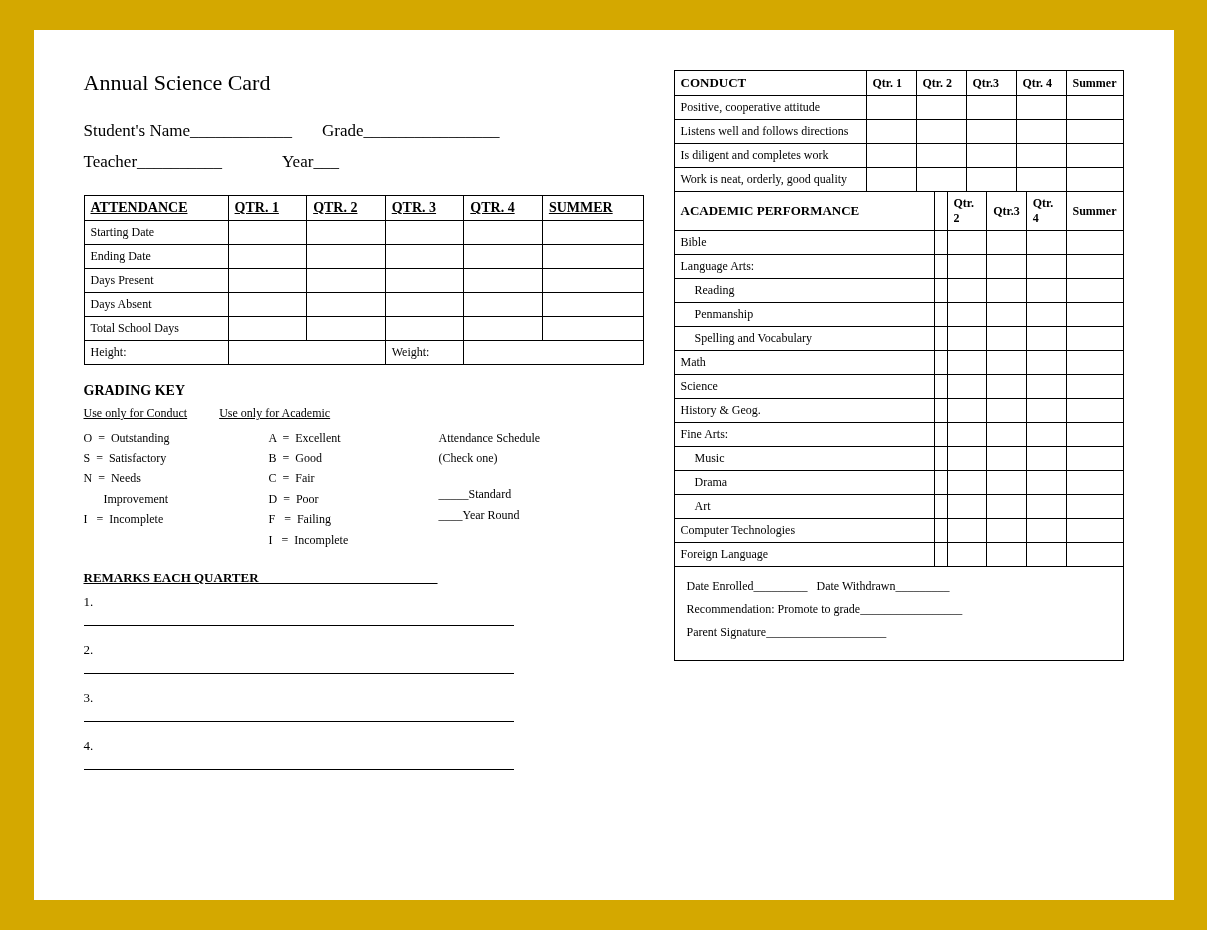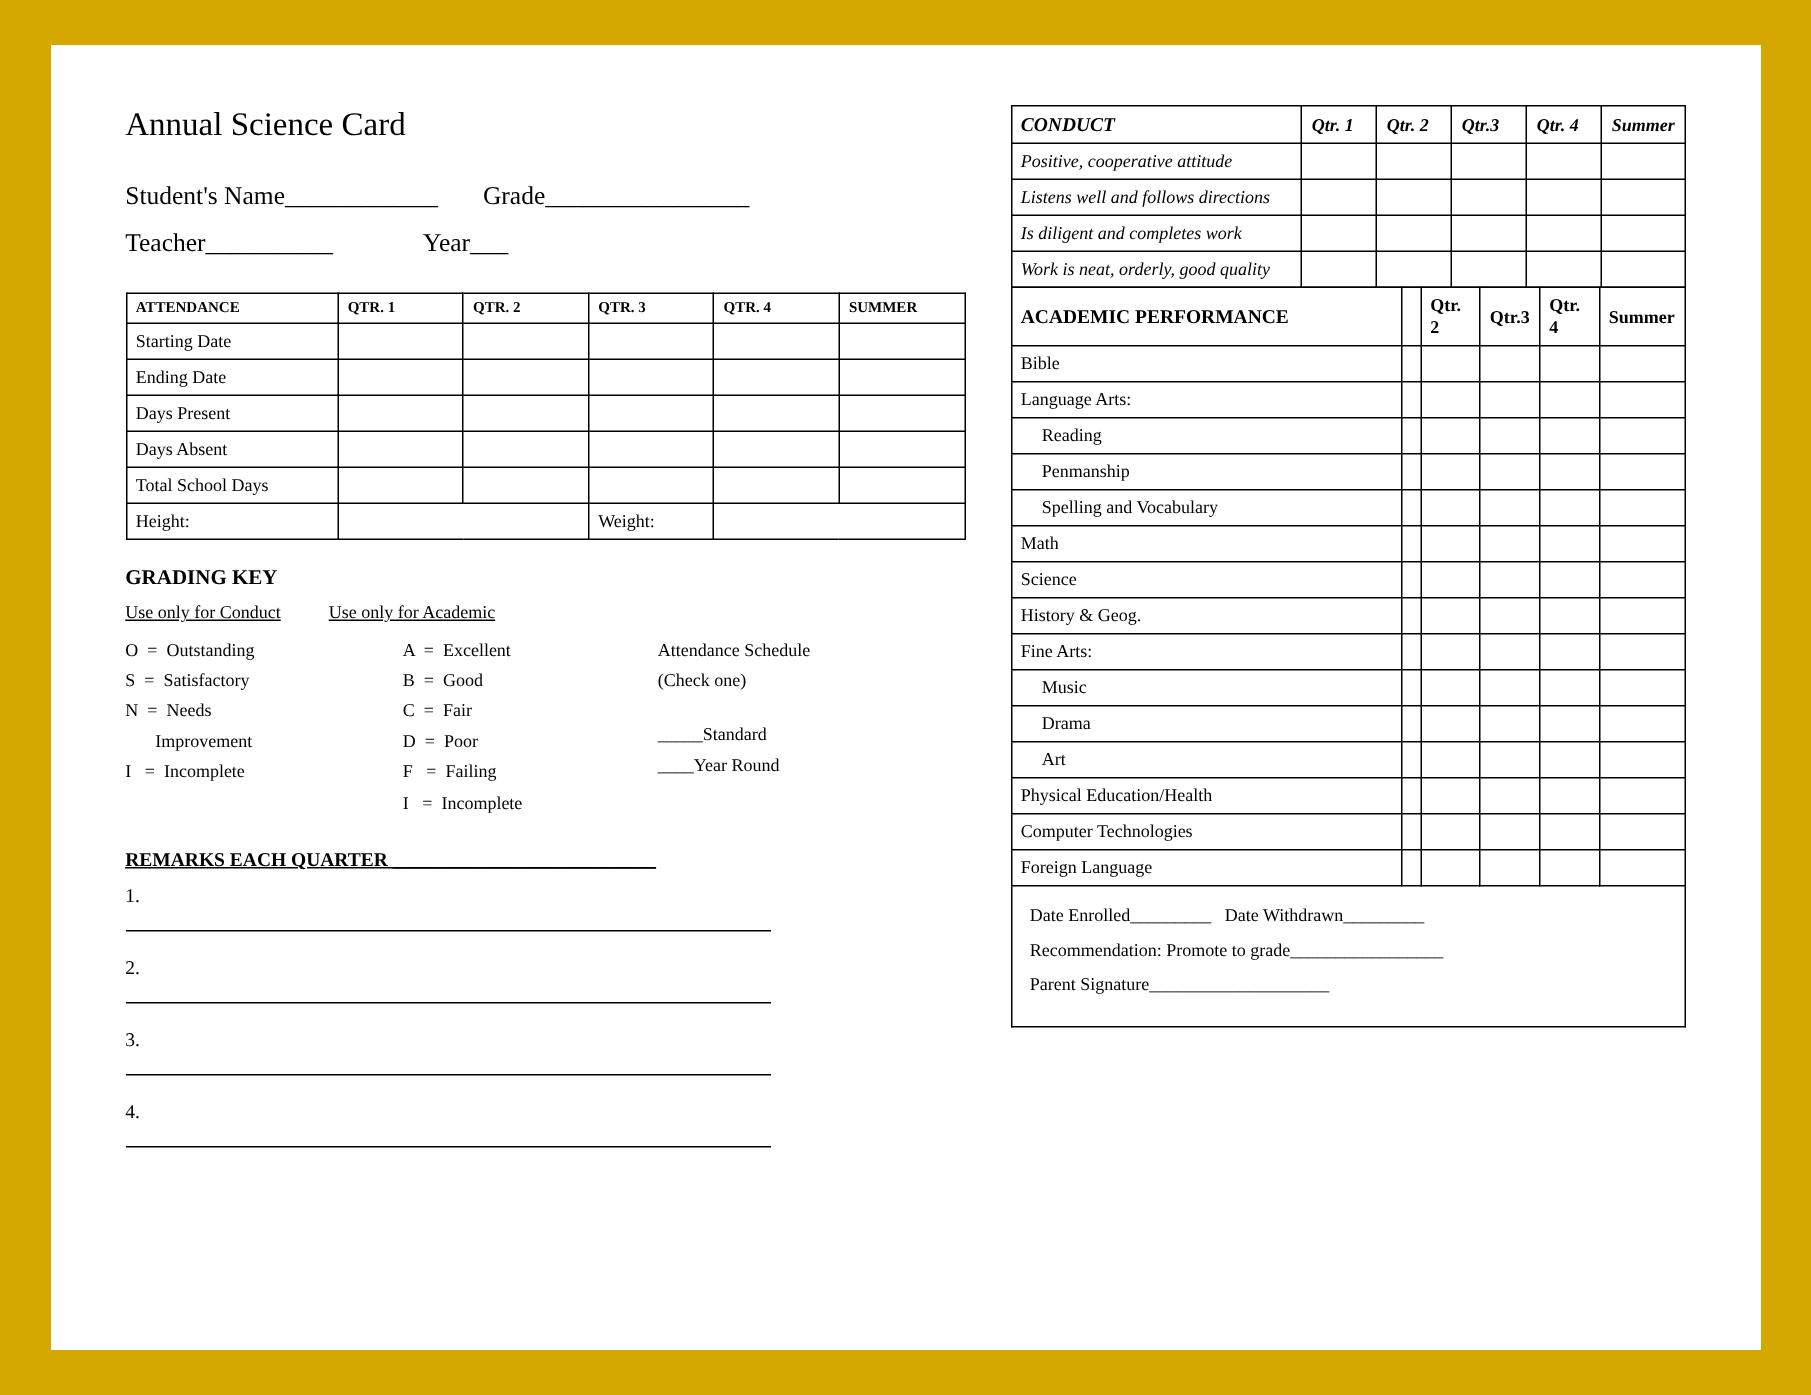--- a/index.html
+++ b/index.html
@@ -48,22 +48,23 @@
       margin-bottom: 18px;
       font-size: 12px;
     }
     .attendance-table th, .attendance-table td {
       border: 1px solid #000;
       padding: 4px 6px;
       text-align: left;
     }
     .attendance-table th {
       font-weight: bold;
-      font-size: 10px;
+      font-size: 14px;
       text-transform: uppercase;
+      text-decoration: underline;
     }
     .attendance-table td.row-label {
       font-size: 12px;
     }
     .attendance-table .blank-cell {
       min-width: 60px;
     }
 
     
     .grading-key {
@@ -95,21 +96,20 @@
       margin-top: 2px;
       height: 14px;
     }
 
     
     .conduct-table {
       border-collapse: collapse;
       width: 100%;
       font-size: 12px;
       margin-bottom: 0;
-      font-style: italic;
     }
     .conduct-table th, .conduct-table td {
       border: 1px solid #000;
       padding: 4px 6px;
       text-align: left;
     }
     .conduct-table th {
       font-weight: bold;
       background: #fff;
       font-size: 12px;
@@ -461,28 +461,20 @@
           </tr>
           <tr>
             <td class="indent">Art</td>
             <td class="blank-cell"></td>
             <td class="blank-cell"></td>
             <td class="blank-cell"></td>
             <td class="blank-cell"></td>
             <td class="blank-cell"></td>
           </tr>
           <tr>
-            <td class="">Physical Education/Health</td>
-            <td class="blank-cell"></td>
-            <td class="blank-cell"></td>
-            <td class="blank-cell"></td>
-            <td class="blank-cell"></td>
-            <td class="blank-cell"></td>
-          </tr>
-          <tr>
             <td class="">Computer Technologies</td>
             <td class="blank-cell"></td>
             <td class="blank-cell"></td>
             <td class="blank-cell"></td>
             <td class="blank-cell"></td>
             <td class="blank-cell"></td>
           </tr>
           <tr>
             <td class="">Foreign Language</td>
             <td class="blank-cell"></td>

